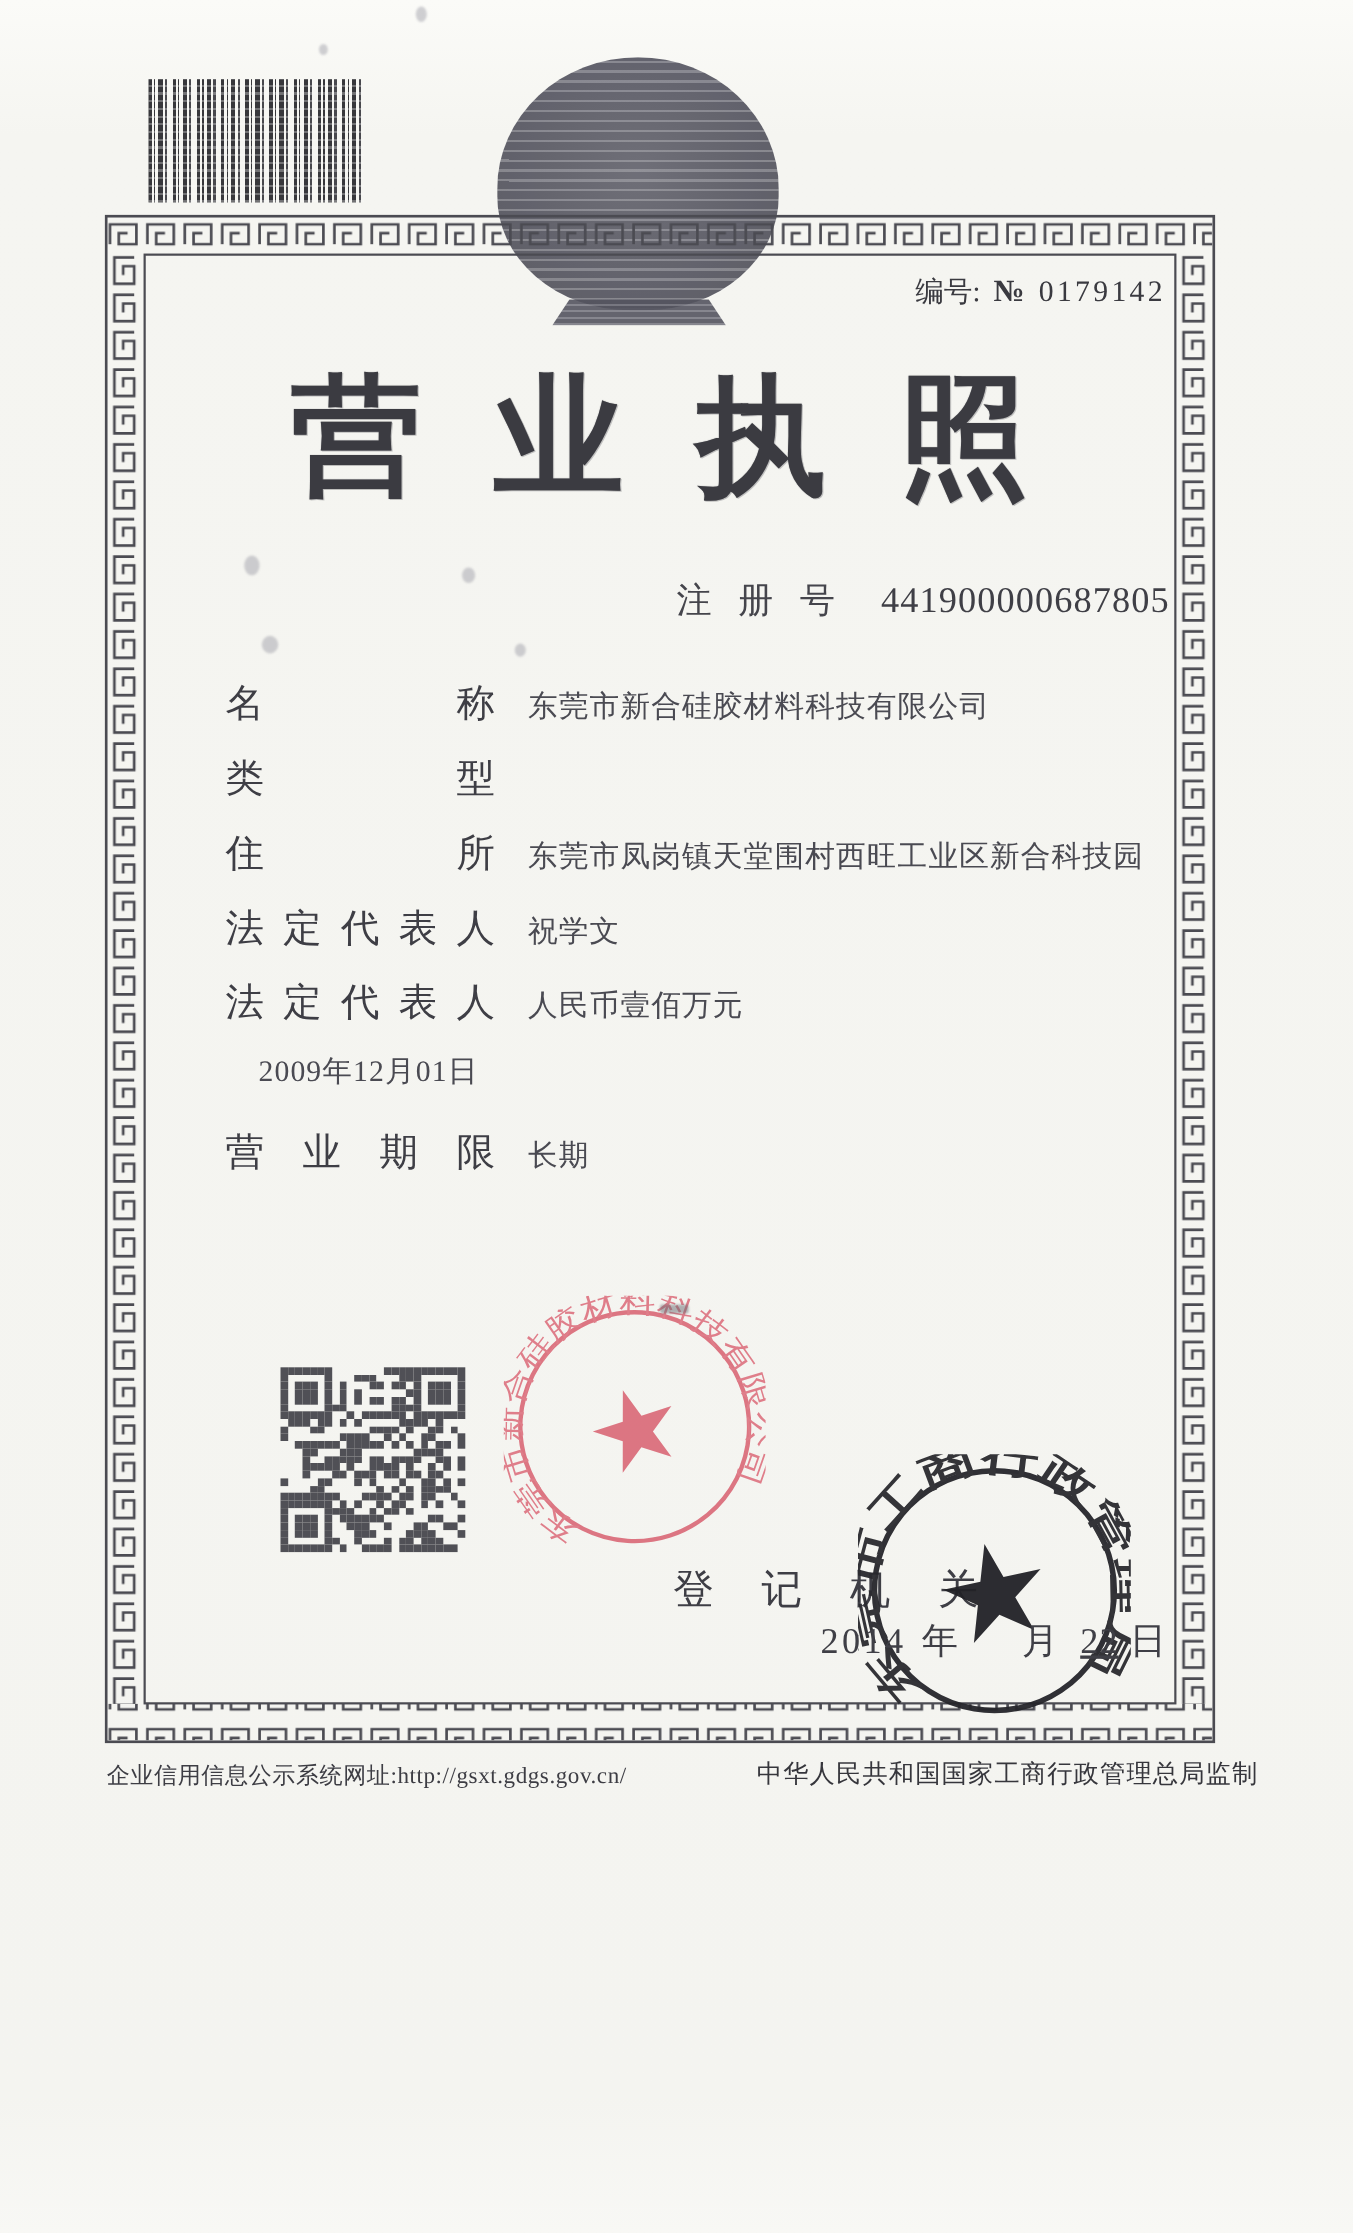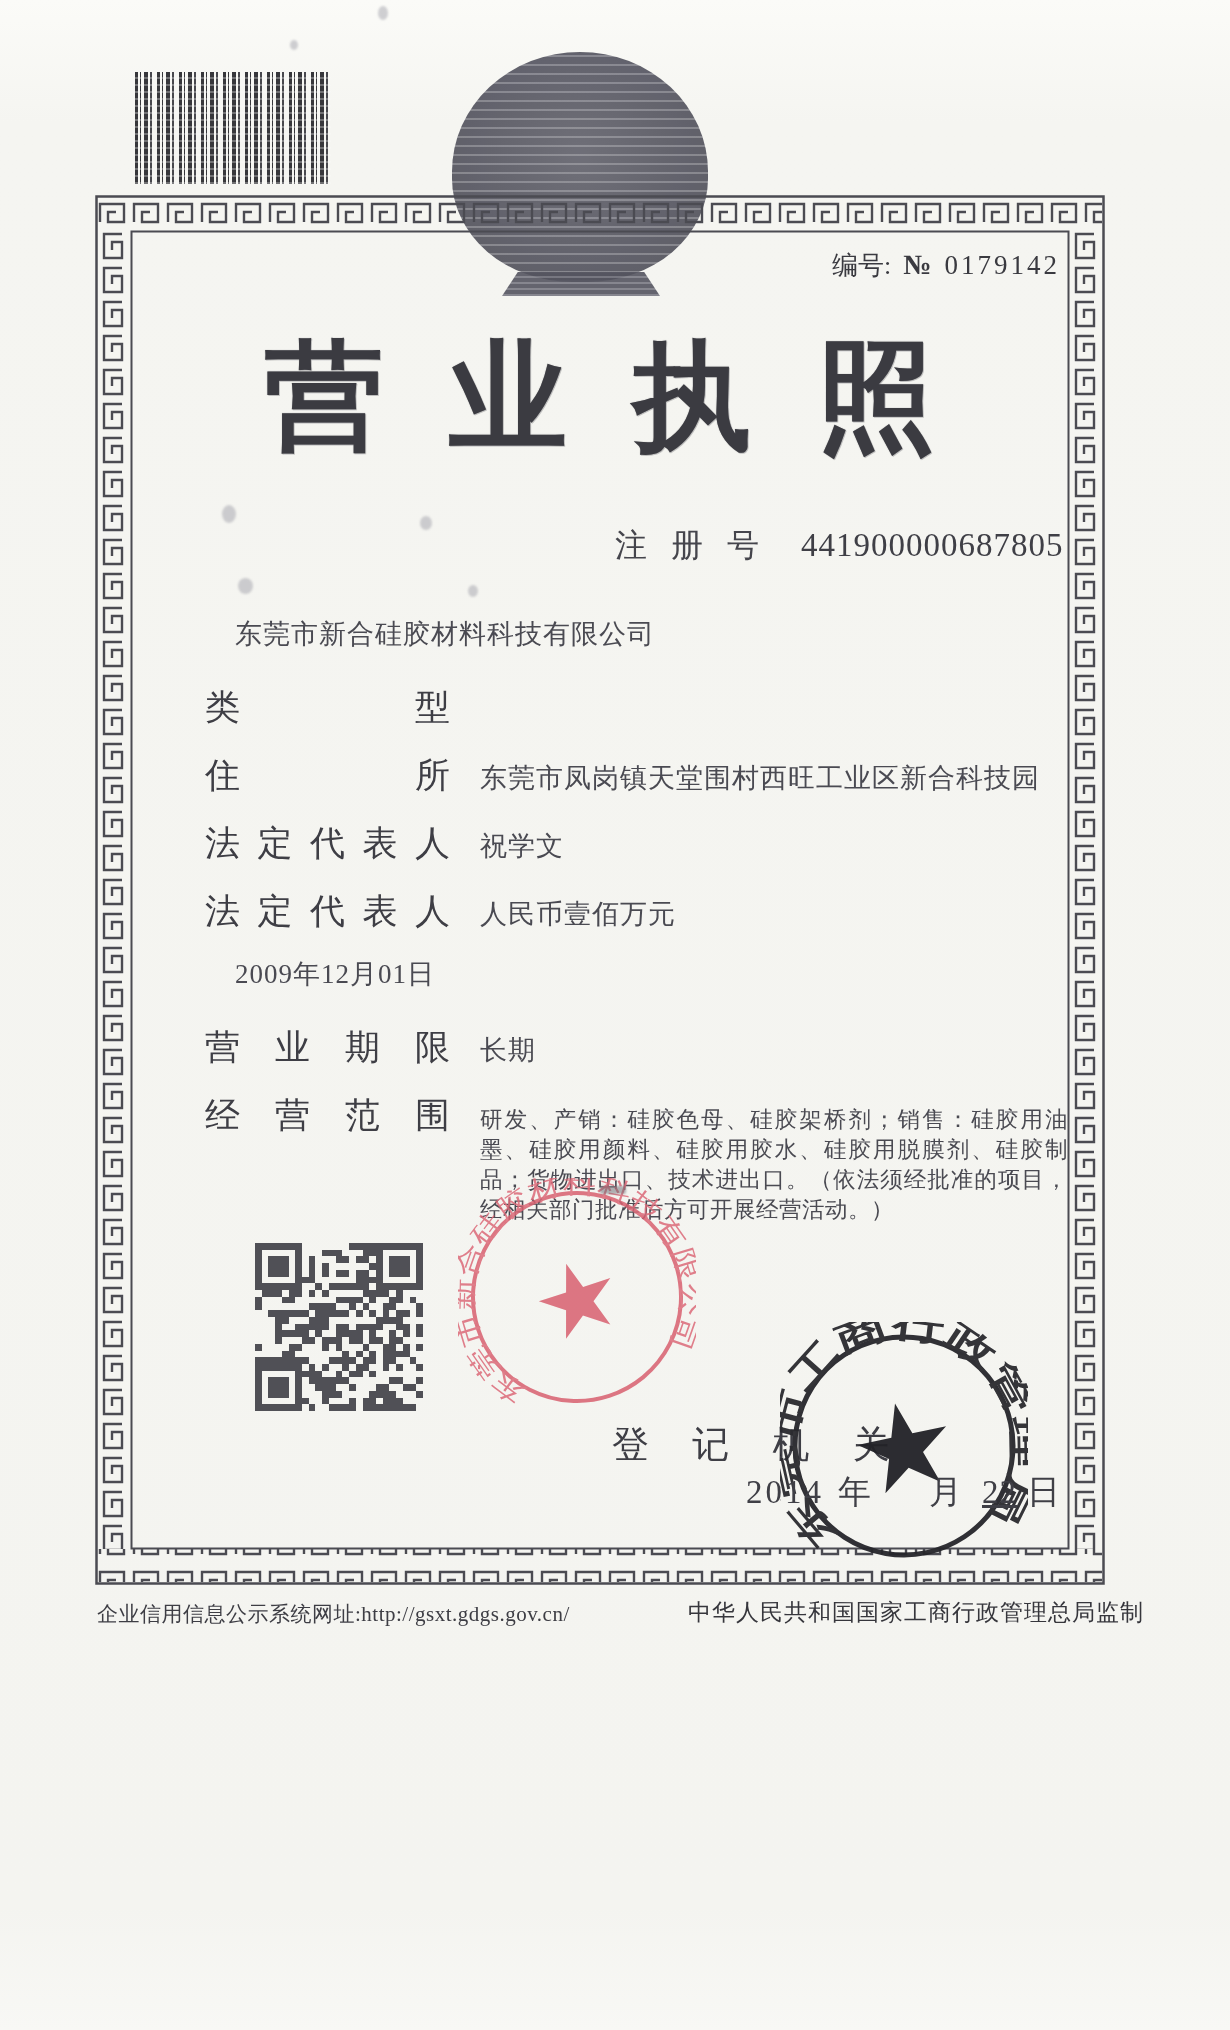--- a/index.html
+++ b/index.html
@@ -141,20 +141,21 @@
   <span class="title">营业执照</span>
 </div>
 
 <div class="abs regno">
   <span class="lbl">注 册 号</span>
   <span class="val">441900000687805</span>
 </div>
 
 <div class="abs fields">
   <div class="row">
+    <span class="lbl">名称</span>
     <span class="val">东莞市新合硅胶材料科技有限公司</span>
   </div>
   <div class="row">
     <span class="lbl">类型</span>
   </div>
   <div class="row">
     <span class="lbl">住所</span>
     <span class="val">东莞市凤岗镇天堂围村西旺工业区新合科技园</span>
   </div>
   <div class="row">
@@ -164,24 +165,20 @@
   <div class="row">
     <span class="lbl">法定代表人</span>
     <span class="val">人民币壹佰万元</span>
   </div>
   <div class="row">
     <span class="val">2009年12月01日</span>
   </div>
   <div class="row">
     <span class="lbl">营业期限</span>
     <span class="val">长期</span>
-  </div>
-  <div class="row">
-    <span class="lbl">经营范围</span>
-    <span class="val scope">研发、产销：硅胶色母、硅胶架桥剂；销售：硅胶用油墨、硅胶用颜料、硅胶用胶水、硅胶用脱膜剂、硅胶制品；货物进出口、技术进出口。（依法须经批准的项目，经相关部门批准后方可开展经营活动。）</span>
   </div>
 </div>
 
 <div class="abs qr">
     <i style="grid-area:1/1"></i>
     <i style="grid-area:1/2"></i>
     <i style="grid-area:1/3"></i>
     <i style="grid-area:1/4"></i>
     <i style="grid-area:1/5"></i>
     <i style="grid-area:1/6"></i>

